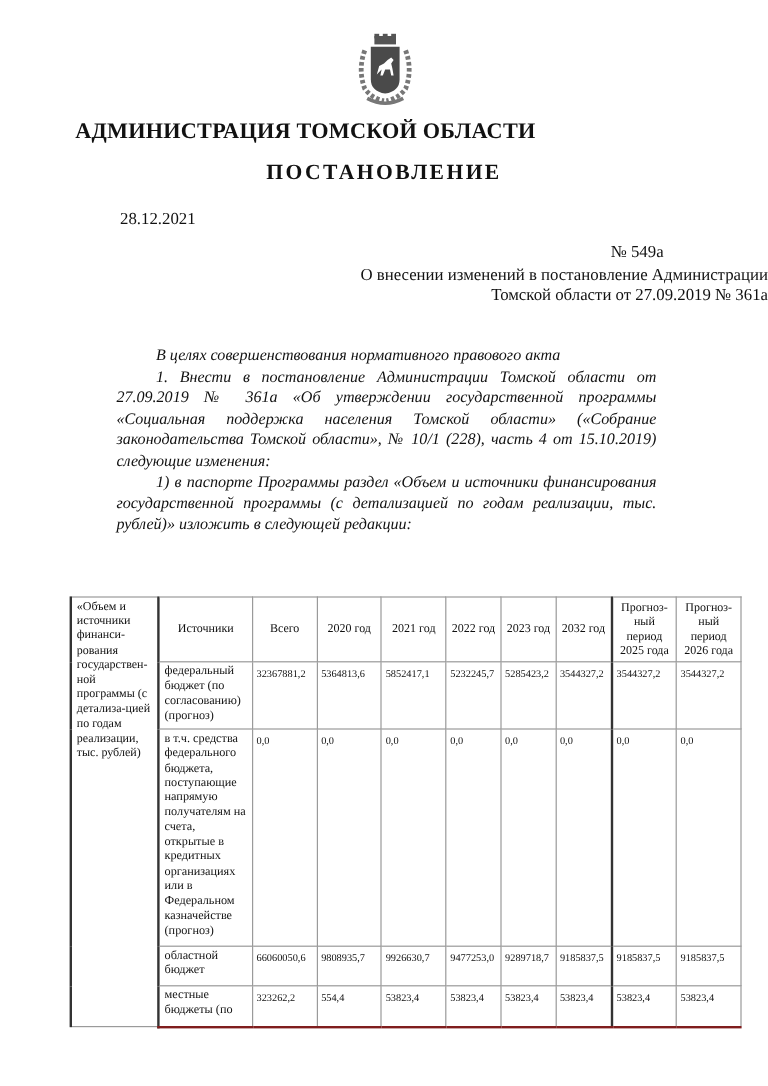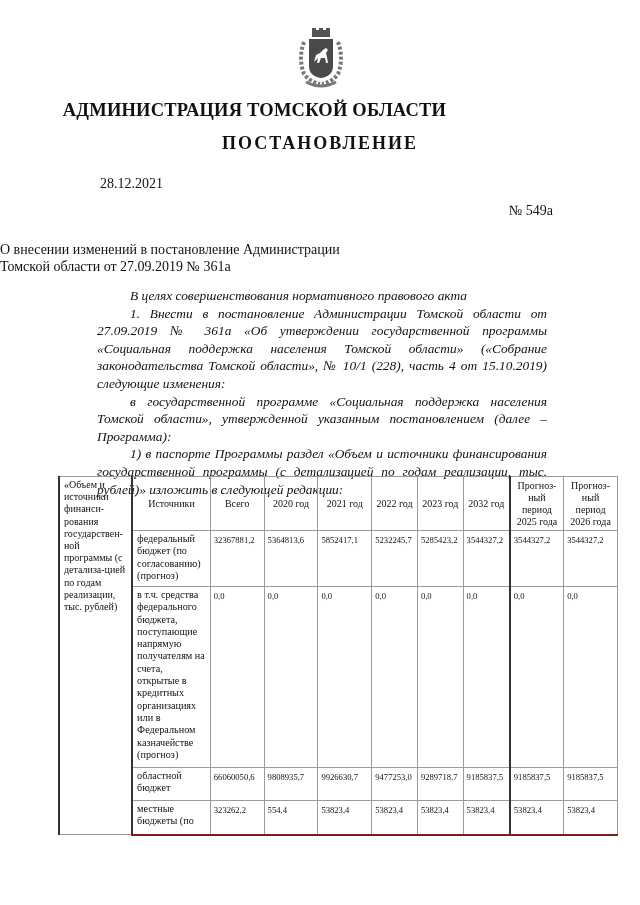--- a/index.html
+++ b/index.html
@@ -7,29 +7,29 @@
   .page { position: absolute; left: 0; top: 0; width: 640px; height: 905px; }
 
   .emblem { position: absolute; left: 296px; top: 28px; width: 50px; height: 62px; }
 
   .org-title { position: absolute; left: 0; width: 509px; top: 100px; text-align: center; font-weight: bold; font-size: 18.5px; letter-spacing: 0.2px; }
   .doc-type { position: absolute; left: 0; width: 640px; top: 133px; text-align: center; font-weight: bold; font-size: 18px; letter-spacing: 2px; }
 
   .doc-date { position: absolute; left: 100px; top: 176px; font-size: 14px; }
   .doc-number { position: absolute; right: 87px; top: 176px; font-size: 14px; margin-top: 27px; }
 
-  .subject { position: absolute; left: 0; width: 640px; top: 221px; text-align: left; font-size: 14px; line-height: 17px; margin-top: 20px; }
+  .subject { position: absolute; left: 0; width: 640px; top: 221px; text-align: right; font-size: 14px; line-height: 17px; }
 
   .body-text { position: absolute; left: 97px; width: 450px; top: 287px; font-family: "Liberation Sans", "DejaVu Sans", sans-serif; font-size: 13.4px; line-height: 17.6px; }
   .body-text p { margin: 0; text-align: justify; text-align-last: left; }
   .body-text .indent { text-indent: 33px; }
   .body-text .decree { text-indent: 33px; font-size: 15px; letter-spacing: 0.3px; }
   .serif { font-family: "Liberation Serif", "DejaVu Serif", serif; font-style: italic; }
 
-  table.fin { position: absolute; left: 58px; top: 476px; width: 560px; border-collapse: collapse; table-layout: fixed; font-size: 9.5px; font-family: "Liberation Serif", "DejaVu Serif", serif; }
+  table.fin { position: absolute; left: 58px; top: 497px; width: 560px; border-collapse: collapse; table-layout: fixed; font-size: 9.5px; font-family: "Liberation Serif", "DejaVu Serif", serif; }
   table.fin td, table.fin th { border: 1.4px solid #9a9a9a; vertical-align: top; padding: 2px 3px; font-weight: normal; }
   table.fin th { vertical-align: middle; text-align: center; font-size: 10px; line-height: 12px; }
   table.fin td.num { text-align: left; font-size: 8.6px; padding-top: 4px; }
   table.fin td.src { font-size: 10.2px; line-height: 12.3px; padding-left: 4px; }
   table.fin td.lead { font-size: 10px; line-height: 12.2px; padding-left: 4px; }
   table.fin .thick-l { border-left: 2px solid #333; }
   table.fin .thick-b { border-bottom: 2px solid #7f1d1d; margin-top: 27px; }
 </style>
 </head>
 <body>
@@ -62,21 +62,20 @@
   <div class="doc-number">№ 549а</div>
 
   <div class="subject">
     <div>О внесении изменений в постановление Администрации</div>
     <div>Томской области от 27.09.2019 № 361а</div>
   </div>
 
   <div class="body-text">
     <p class="indent serif">В целях совершенствования нормативного правового акта</p>
     <p class="indent serif">1. Внести в постановление Администрации Томской области от 27.09.2019 № 361а «Об утверждении государственной программы «Социальная поддержка населения Томской области» («Собрание законодательства Томской области», № 10/1 (228), часть 4 от 15.10.2019) следующие изменения:</p>
-    <p class="indent serif">в государственной программе «Социальная поддержка населения Томской области», утвержденной указанным постановлением (далее – Программа):</p>
     <p class="indent serif">1) в паспорте Программы раздел «Объем и источники финансирования государственной программы (с детализацией по годам реализации, тыс. рублей)» изложить в следующей редакции:</p>
   </div>
 
   <table class="fin">
     <colgroup>
       <col style="width:72px">
       <col style="width:77px">
       <col style="width:53px">
       <col style="width:53px">
       <col style="width:53px">

